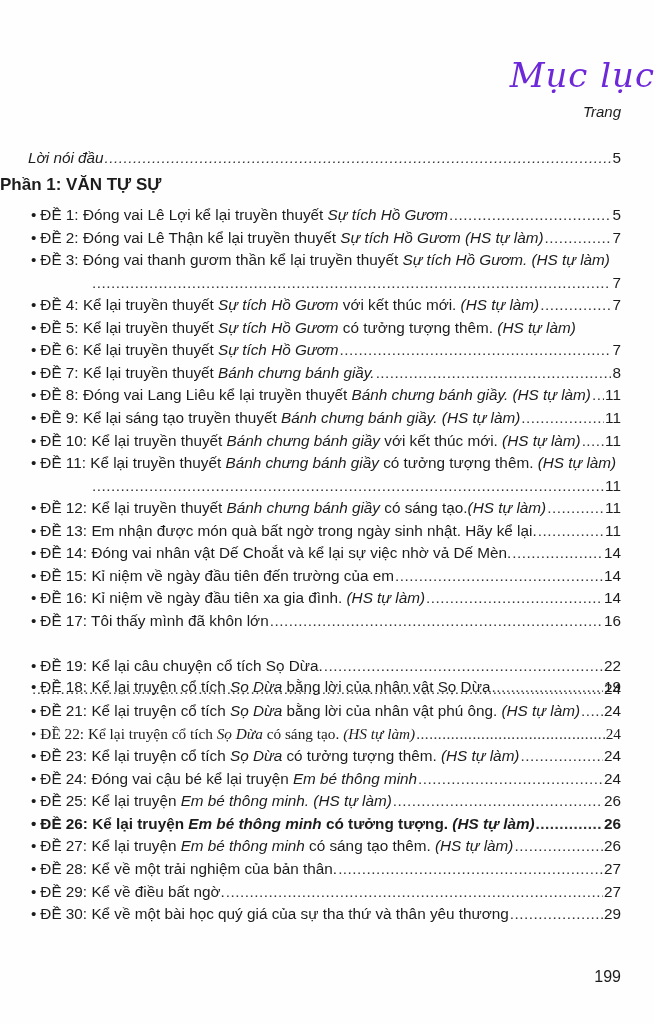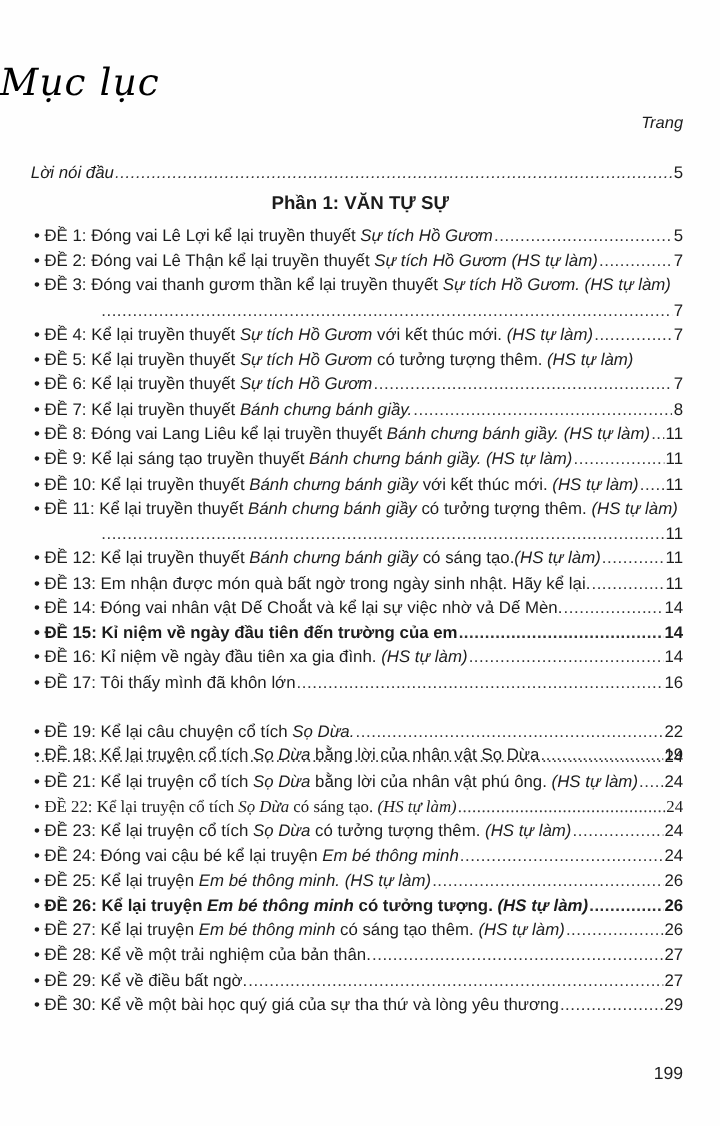--- a/index.html
+++ b/index.html
@@ -18,25 +18,25 @@
     .page {
       position: absolute;
       left: 0; top: 0;
       width: 655px; height: 1024px;
       background: #fefefe;
     }
     .title {
       position: absolute;
       left: 0; width: 655px;
       top: 55px;
-      text-align: left;
+      text-align: right;
       font-family: "DejaVu Serif", serif;
       font-style: italic;
       font-size: 34px;
-      color: #000000;
+      color: #6d28d9;
       letter-spacing: 1px;
     }
     .trang {
       position: absolute;
       right: 34px;
       top: 103px;
       font-style: italic;
       font-size: 15px;
     }
     .toc-line {
@@ -61,21 +61,20 @@
     .toc-line .page-num { flex: 0 0 auto; text-align: right; }
     .preface {
       left: 28px; right: 34px; top: 148px;
       font-style: italic;
     }
     .preface .page-num { font-style: normal; }
     .section-heading {
       position: absolute;
       left: 0; width: 655px;
       top: 175px;
-      text-align: center;
       font-weight: bold;
       font-size: 17px;
     }
     .entry { left: 31px; right: 34px; }
     .entry .bullet { margin-right: 4px; }
     .cont-line { left: 91px; right: 34px; }
     .footer-page {
       position: absolute;
       right: 34px;
       top: 968px;
@@ -165,42 +164,42 @@
       <div class="toc-line entry" style="top: 520.7px;">
         <span class="label"><span class="bullet">•</span><span>ĐỀ 13: </span><span>Em nhận được món quà bất ngờ trong ngày sinh nhật. Hãy kể lại. </span></span>
         <span class="dots"></span>
         <span class="page-num">11</span>
       </div>
       <div class="toc-line entry" style="top: 543.25px;">
         <span class="label"><span class="bullet">•</span><span>ĐỀ 14: </span><span>Đóng vai nhân vật Dế Choắt và kể lại sự việc nhờ vả Dế Mèn.</span></span>
         <span class="dots"></span>
         <span class="page-num">14</span>
       </div>
-      <div class="toc-line entry" style="top: 565.8px; font-weight: bold;">
+      <div class="toc-line entry" style="top: 565.8px;">
         <span class="label"><span class="bullet">•</span><span>ĐỀ 15: </span><span>Kỉ niệm về ngày đầu tiên đến trường của em </span></span>
         <span class="dots"></span>
         <span class="page-num">14</span>
       </div>
       <div class="toc-line entry" style="top: 588.35px;">
         <span class="label"><span class="bullet">•</span><span>ĐỀ 16: </span><span>Kỉ niệm về ngày đầu tiên xa gia đình. </span><span style="font-style: italic;">(HS tự làm)</span></span>
         <span class="dots"></span>
         <span class="page-num">14</span>
       </div>
       <div class="toc-line entry" style="top: 610.9px;">
         <span class="label"><span class="bullet">•</span><span>ĐỀ 17: </span><span>Tôi thấy mình đã khôn lớn</span></span>
         <span class="dots"></span>
         <span class="page-num">16</span>
       </div>
       <div class="toc-line entry" style="top: 633.45px; margin-top: 44px;">
         <span class="label"><span class="bullet">•</span><span>ĐỀ 18: </span><span>Kể lại truyện cổ tích </span><span style="font-style: italic;">Sọ Dừa</span><span> bằng lời của nhân vật Sọ Dừa</span></span>
         <span class="dots"></span>
         <span class="page-num">19</span>
       </div>
       <div class="toc-line entry" style="top: 656px;">
-        <span class="label"><span class="bullet">•</span><span>ĐỀ 19: </span><span>Kể lại câu chuyện cổ tích </span><span style="font-style: italic;">Sọ Dừa.</span><span> </span></span>
+        <span class="label"><span class="bullet">•</span><span>ĐỀ 19: </span><span>Kể lại câu chuyện cổ tích </span><span style="">Sọ Dừa.</span><span> </span></span>
         <span class="dots"></span>
         <span class="page-num">22</span>
       </div>
       <div class="toc-line entry" style="top: 678.55px;">
         <span class="dots"></span>
         <span class="page-num">24</span>
       </div>
       <div class="toc-line entry" style="top: 701.1px;">
         <span class="label"><span class="bullet">•</span><span>ĐỀ 21: </span><span>Kể lại truyện cổ tích </span><span style="font-style: italic;">Sọ Dừa</span><span> bằng lời của nhân vật phú ông. </span><span style="font-style: italic;">(HS tự làm)</span></span>
         <span class="dots"></span>
@@ -240,20 +239,20 @@
         <span class="label"><span class="bullet">•</span><span>ĐỀ 28: </span><span>Kể về một trải nghiệm của bản thân. </span></span>
         <span class="dots"></span>
         <span class="page-num">27</span>
       </div>
       <div class="toc-line entry" style="top: 881.5px;">
         <span class="label"><span class="bullet">•</span><span>ĐỀ 29: </span><span>Kể về điều bất ngờ.</span></span>
         <span class="dots"></span>
         <span class="page-num">27</span>
       </div>
       <div class="toc-line entry" style="top: 904.05px;">
-        <span class="label"><span class="bullet">•</span><span>ĐỀ 30: </span><span>Kể về một bài học quý giá của sự tha thứ và lòng yêu thương</span></span>
+        <span class="label"><span class="bullet">•</span><span>ĐỀ 30: </span><span>Kể về một bài học quý giá của sự tha thứ và thân yêu thương</span></span>
         <span class="dots"></span>
         <span class="page-num">29</span>
       </div>
     </div>
 
   <div class="footer-page">199</div>
 </div>
 
 </body></html>

